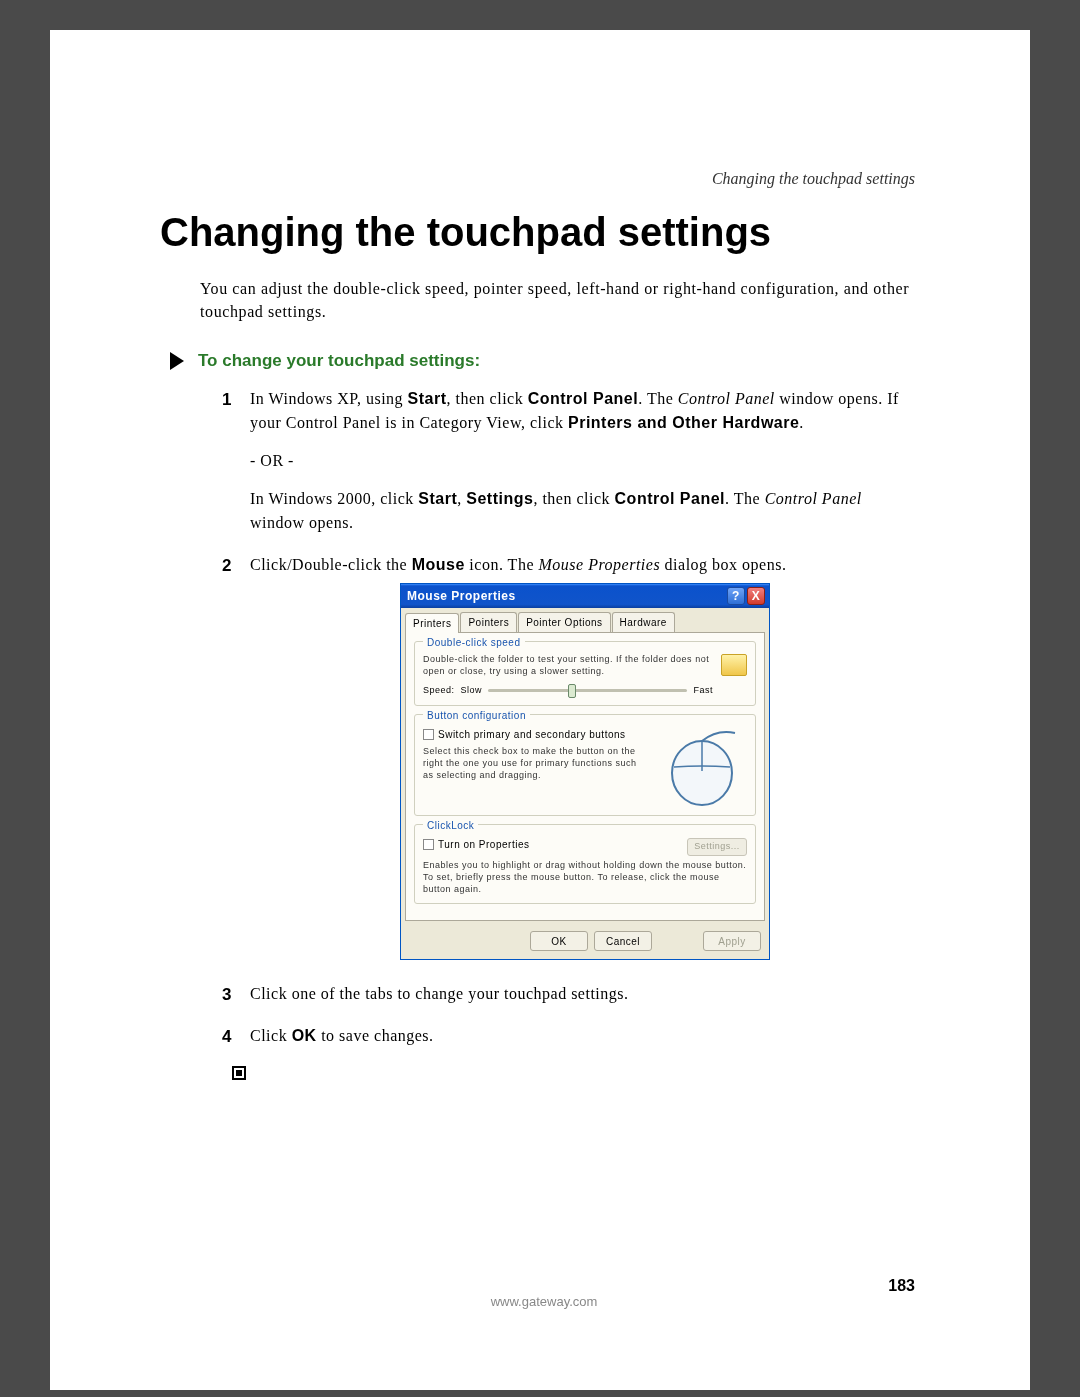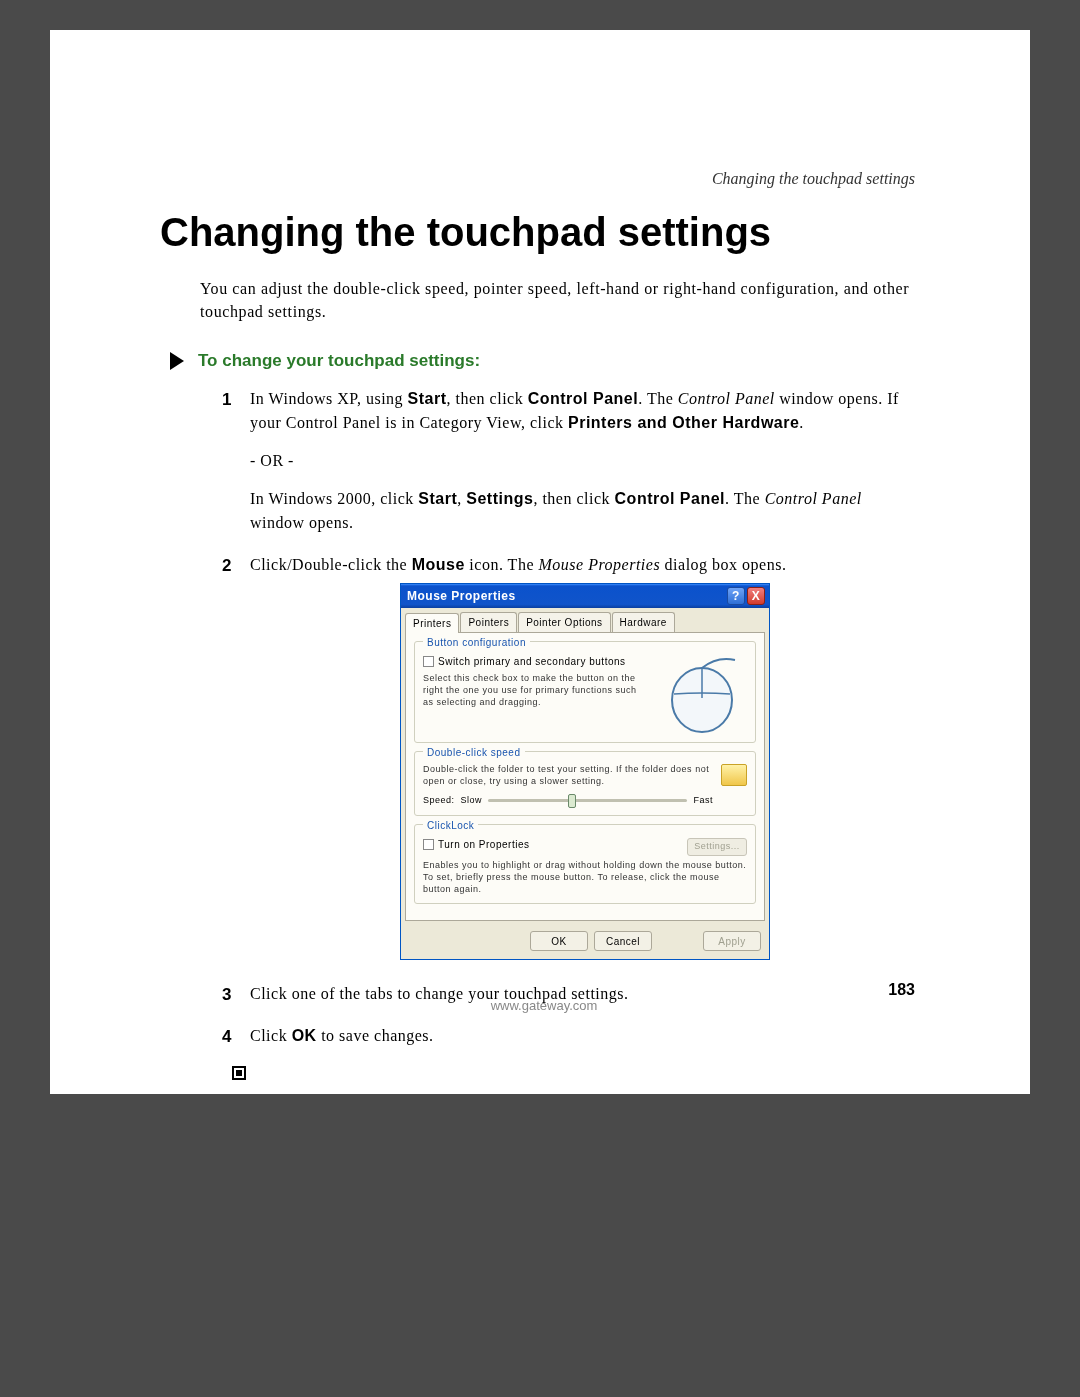--- a/index.html
+++ b/index.html
@@ -8,21 +8,21 @@
     width: 1080px;
     height: 1397px;
     display: flex;
     justify-content: center;
     align-items: flex-start;
     padding-top: 30px;
     font-family: Georgia, 'Times New Roman', serif;
   }
   .page {
     width: 980px;
-    height: 1064px;
+    height: 1360px;
     background: #fff;
     position: relative;
     padding: 130px 110px 60px 110px;
   }
   .running-head {
     position: absolute;
     top: 140px;
     right: 115px;
     font-style: italic;
     font-size: 16px;
@@ -273,20 +273,38 @@
               <span class="tb-btn tb-close">X</span>
             </div>
           </div>
           <div class="tabs-row">
             <span class="tab active">Printers</span>
             <span class="tab">Pointers</span>
             <span class="tab">Pointer Options</span>
             <span class="tab">Hardware</span>
           </div>
           <div class="tab-panel">
+
+            <div class="grp">
+              <span class="grp-title">Double-click speed</span>
+              <div class="dbl-row">
+                <div style="flex:1">
+                  <div class="desc">Double-click the folder to test your setting. If the folder does not open or close, try using a slower setting.</div>
+                  <div class="slider-row">
+                    <span>Speed:</span>
+                    <span>Slow</span>
+                    <div class="slider-track">
+                        <div class="slider-thumb"></div>
+                      </div>
+                    <span>Fast</span>
+                  </div>
+                </div>
+                <div class="folder-ic"></div>
+              </div>
+            </div>
 
             <div class="grp">
               <span class="grp-title">Button configuration</span>
               <div class="top-block">
                 <div class="top-left">
                   <div class="chk-row">
                     <span class="chk"></span>
                     <span>Switch primary and secondary buttons</span>
                   </div>
                   <div class="desc">Select this check box to make the button on the right the one you use for primary functions such as selecting and dragging.</div>
@@ -294,38 +312,20 @@
                 <svg class="mouse-svg" viewBox="0 0 90 80">
                   <ellipse cx="45" cy="46" rx="30" ry="32" fill="#f3f7fa" stroke="#4a7aa8" stroke-width="2"></ellipse>
                   <path d="M45 14 L45 44" stroke="#4a7aa8" stroke-width="1.5"></path>
                   <path d="M17 40 Q45 38 73 40" stroke="#4a7aa8" stroke-width="1.5" fill="none"></path>
                   <path d="M45 14 Q60 2 78 6" stroke="#4a7aa8" stroke-width="2" fill="none"></path>
                 </svg>
               </div>
             </div>
 
             <div class="grp">
-              <span class="grp-title">Double-click speed</span>
-              <div class="dbl-row">
-                <div style="flex:1">
-                  <div class="desc">Double-click the folder to test your setting. If the folder does not open or close, try using a slower setting.</div>
-                  <div class="slider-row">
-                    <span>Speed:</span>
-                    <span>Slow</span>
-                    <div class="slider-track">
-                        <div class="slider-thumb"></div>
-                      </div>
-                    <span>Fast</span>
-                  </div>
-                </div>
-                <div class="folder-ic"></div>
-              </div>
-            </div>
-
-            <div class="grp">
               <span class="grp-title">ClickLock</span>
               <div class="cl-row">
                 <div class="chk-row">
                   <span class="chk"></span>
                   <span>Turn on Properties</span>
                 </div>
                 <span class="settings-btn">Settings...</span>
               </div>
               <div class="desc">Enables you to highlight or drag without holding down the mouse button. To set, briefly press the mouse button. To release, click the mouse button again.</div>
             </div>

